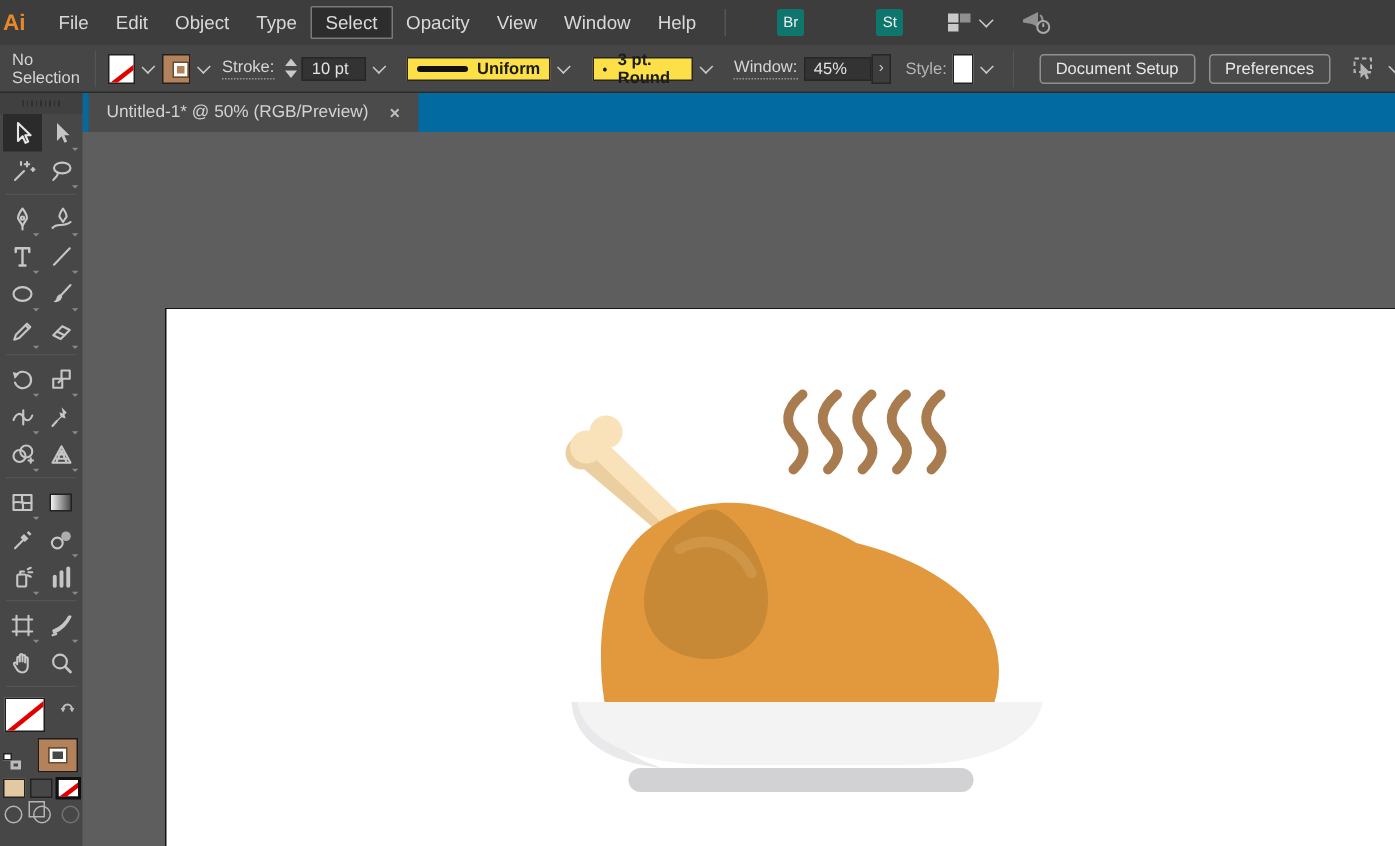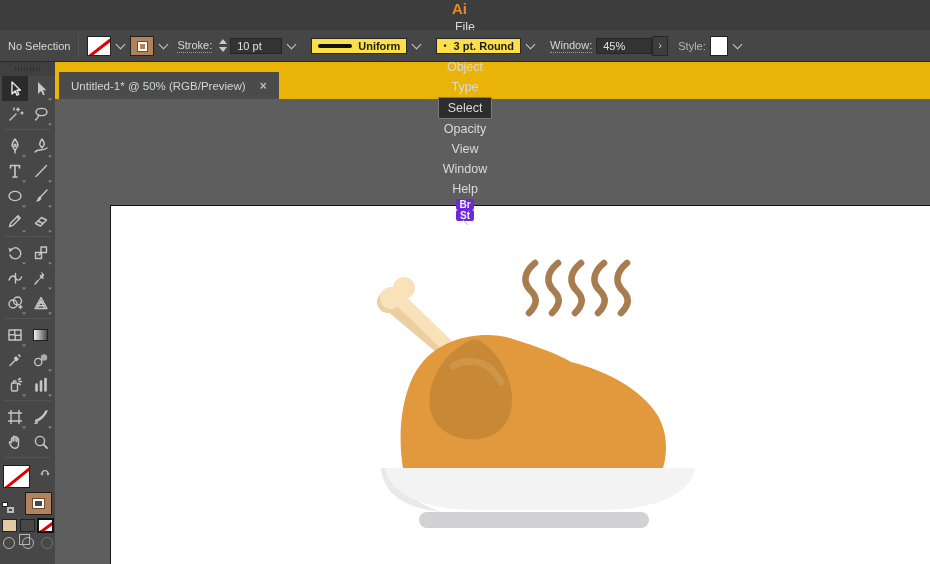--- a/index.html
+++ b/index.html
@@ -1,26 +1,26 @@
 <!DOCTYPE html>
 <html><head>
 <meta charset="utf-8">
 <style>
   *{margin:0;padding:0;box-sizing:border-box;}
   html,body{width:930px;height:564px;overflow:hidden;background:#5e5e5e;
     font-family:"Liberation Sans", sans-serif;-webkit-font-smoothing:antialiased;}
   .bar{position:absolute;left:0;width:930px;display:flex;align-items:center;}
   
-  #menubar{top:0;height:30px;background:#3d3d3d;color:#d9d9d9;font-size:12.5px;z-index:5;flex-direction:column;}
+  #menubar{top:0;height:30px;background:#3d3d3d;color:#d9d9d9;font-size:12.5px;z-index:5;}
   #ai-logo{color:#e8882b;font-weight:bold;font-size:15px;margin-left:2px;width:28px;}
   .menu-item{padding:3px 9px;cursor:default;}
   .menu-item.active{border:1px solid #7a7a7a;background:#2d2d2d;border-radius:1px;}
   .mb-sep{width:1px;height:18px;background:#555;margin:0 10px;}
-  .sq-btn{width:18px;height:18px;background:#6d28d9;color:#efefef;font-size:10px;
-    display:flex;align-items:center;justify-content:center;border-radius:2px;margin:0 9px;font-weight:bold;}
+  .sq-btn{width:18px;height:18px;background:#0f766e;color:#efefef;font-size:10px;
+    display:flex;align-items:center;justify-content:center;border-radius:2px;margin:0 24px;}
   .ws-icon{width:16px;height:12px;display:grid;grid-template-columns:7px 7px;grid-gap:1px;margin-left:6px;}
   .ws-icon i{background:#c9c9c9;}
   .ws-icon i:nth-child(2){background:#8f8f8f;}
   .chev{width:7px;height:7px;border-right:1.7px solid #c9c9c9;border-bottom:1.7px solid #c9c9c9;
     transform:rotate(45deg);display:inline-block;margin:0 6px 3px 6px;}
   
   #controlbar{top:30px;height:32px;background:#464646;border-bottom:1px solid #2b2b2b;
     color:#d6d6d6;font-size:11px;z-index:5;padding-left:8px;}
   .cb-sep{width:1px;height:24px;background:#353535;border-right:1px solid #555;margin:0 8px;}
   .lbl{margin:0 4px;}
@@ -38,21 +38,21 @@
   .spin b{width:0;height:0;border-left:4px solid transparent;border-right:4px solid transparent;}
   .spin b.up{border-bottom:5px solid #c9c9c9;margin-bottom:3px;}
   .spin b.down{border-top:5px solid #c9c9c9;}
   .taper{width:34px;height:4px;background:#111;border-radius:2px/50%;margin-right:6px;}
   .arrow-btn{width:16px;height:20px;background:#3d3d3d;border:1px solid #262626;color:#ccc;
     display:flex;align-items:center;justify-content:center;font-size:10px;}
   .push-btn{border:1px solid #909090;border-radius:3px;background:#4a4a4a;color:#e8e8e8;
     padding:3px 10px;margin-left:9px;white-space:nowrap;}
   .right-group{margin-left:auto;display:flex;align-items:center;padding-right:0;}
   
-  #tabbar{position:absolute;left:55px;top:62px;width:875px;height:37px;background:#eab308;
+  #tabbar{position:absolute;left:55px;top:62px;width:875px;height:26px;background:#0369a1;
     display:flex;align-items:flex-end;z-index:4;}
   #doc-tab{height:27px;margin-left:4px;background:#4b4b4b;color:#d2d4d6;font-size:11.5px;
     display:flex;align-items:center;padding:0 12px;}
   #tab-close{margin-left:14px;color:#bdbdbd;font-size:12px;font-weight:bold;}
   
   #toolbar{position:absolute;left:0;top:62px;width:55px;height:502px;background:#474747;
     z-index:6;display:flex;flex-direction:column;}
   #tb-grip{height:14px;display:flex;align-items:center;justify-content:center;background:#404040;}
   #tb-grip i{width:26px;height:4px;
     background:repeating-linear-gradient(90deg,#2e2e2e 0 1px,transparent 1px 3px);}
@@ -154,20 +154,30 @@
     <span style="font-size:9px">•</span>
     <span>3 pt. Round</span>
   </span>
   <span class="chev"></span>
   <span class="lbl dotted" style="margin-left:10px">Window:</span>
   <span class="well" style="width:56px">45%</span>
   <span class="arrow-btn">›</span>
   <span class="lbl" style="margin-left:10px;color:#b5b5b5">Style:</span>
   <span class="chip" style="width:18px"></span>
   <span class="chev"></span>
+  <span class="right-group">
+    <span class="cb-sep"></span>
+    <span class="push-btn">Document Setup</span>
+    <span class="push-btn">Preferences</span>
+    <svg width="20" height="18" viewBox="0 0 20 18" style="margin:0 2px 0 12px">
+      <rect x="4" y="2" width="11" height="9" fill="none" stroke="#b5b5b5" stroke-width="1.3" stroke-dasharray="3 2"></rect>
+      <path d="M8 5 L8 15 L10.5 12.5 L12 16 L13.6 15.2 L12.2 12 L15 12 Z" fill="#b5b5b5"></path>
+    </svg>
+    <span class="chev" style="margin-right:-4px"></span>
+  </span>
 </div>
 
 <div id="tabbar">
   <div id="doc-tab">
     <span>Untitled-1* @ 50% (RGB/Preview)</span>
     <span id="tab-close">×</span>
   </div>
 </div>
 
 <div id="toolbar">

